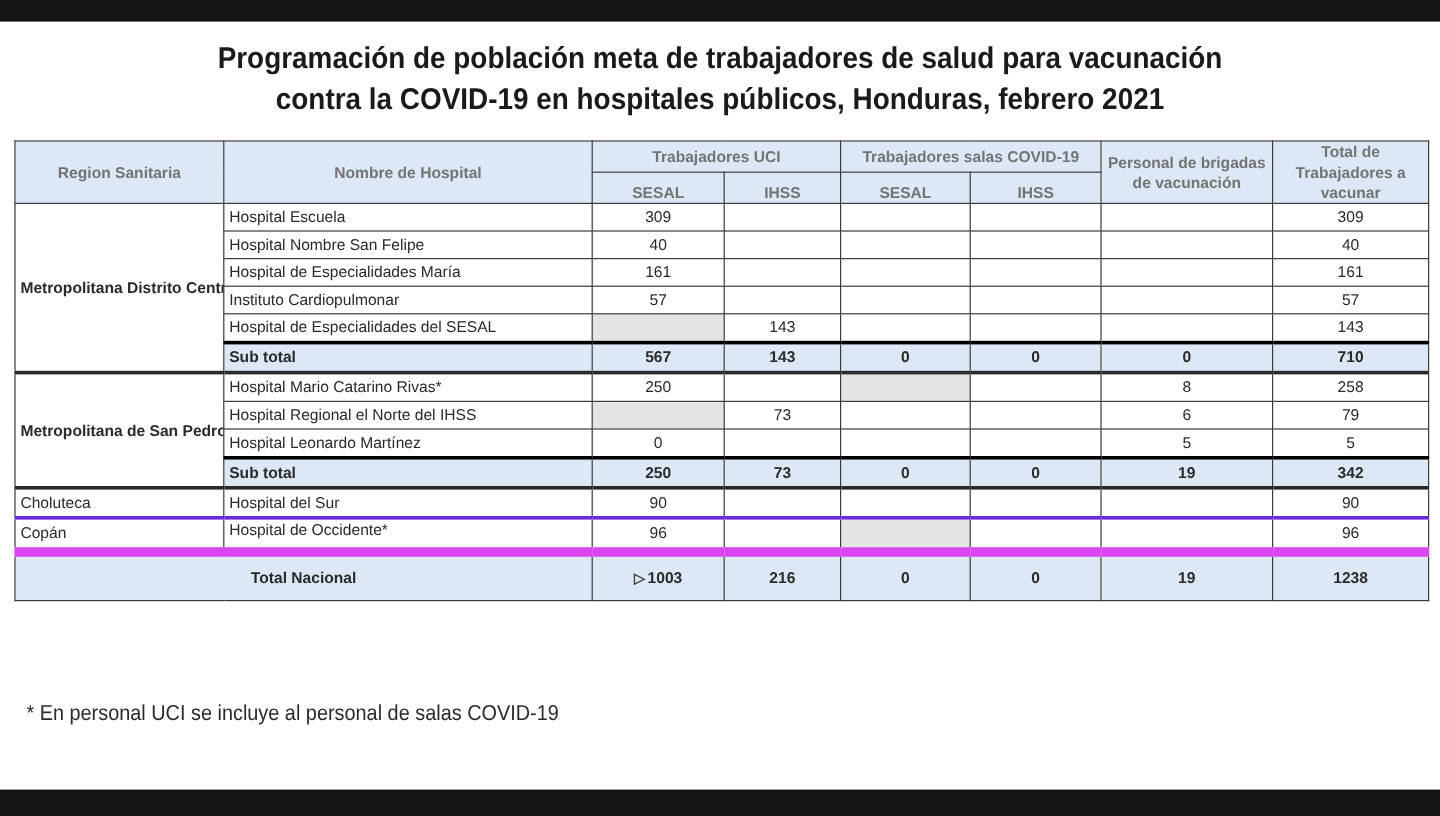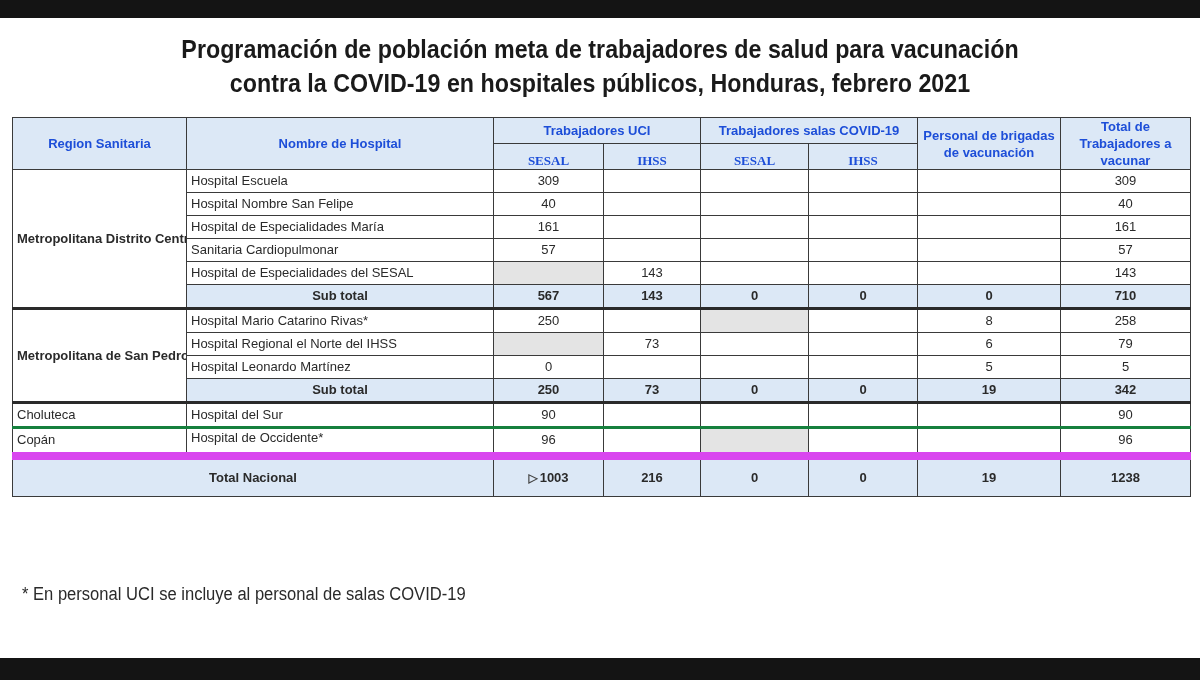--- a/index.html
+++ b/index.html
@@ -18,33 +18,33 @@
   table.grid {
     position:absolute; left:12px; top:99px; width:1178px;
     border-collapse:collapse; table-layout:fixed;
     font-size:13px; color:#2a2a2a;
   }
   table.grid td, table.grid th {
     border:1.5px solid #3a3a3a; padding:0 4px; height:22px; line-height:22px;
     overflow:hidden; white-space:nowrap;
   }
   table.grid th {
-    background:#dce8f6; font-weight:bold; font-size:13px; color:#1d4ed8;
+    background:#dce8f6; font-weight:bold; font-size:13px; color:#737373;
     white-space:normal; line-height:17px;
   }
   .hdr-top th { height:50px; }
-  .hdr-sub th { height:48px; vertical-align:bottom; padding-bottom:4px; font-size:14px;font-family:Liberation Serif, serif; }
+  .hdr-sub th { height:48px; vertical-align:bottom; padding-bottom:4px; font-size:14px; }
   .num { text-align:center; }
   .hosp { text-align:left; font-size:13px; }
   .region-bold { text-align:center; font-weight:bold; white-space:normal; line-height:20px; }
   .region-plain { text-align:left; }
-  tr.sub td { background:#dce8f6; font-weight:bold; border-top:1px solid #000000; border-bottom:3px solid #2a2a2a;text-align:center; }
+  tr.sub td { background:#dce8f6; font-weight:bold; border-top:3px solid #000000; border-bottom:3px solid #2a2a2a; }
   tr.total td { background:#dce8f6; font-weight:bold; height:36px; border-top:8px solid #d946ef; }
   td.shaded { background:#e4e4e4; }
-  tr.thickbottom td { border-bottom:3px solid #15803d; }
+  tr.thickbottom td { border-bottom:3px solid #6d28d9; }
   .cursor { display:inline-block; font-size:12px; margin-right:2px; color:#444; }
   .footnote {
     position:absolute; left:22px; top:566px; font-size:18px; color:#2a2a2a;
     transform: scaleX(0.92); transform-origin:left;
   }
 </style>
 </head>
 <body>
 
 <div class="slide">
@@ -104,21 +104,21 @@
       <tr>
         <td class="hosp">Hospital de Especialidades María</td>
         <td class="num">161</td>
         <td class="num"></td>
         <td class="num"></td>
         <td class="num"></td>
         <td class="num"></td>
         <td class="num">161</td>
       </tr>
       <tr>
-        <td class="hosp">Sanitaria Cardiopulmonar</td>
+        <td class="hosp">Instituto Cardiopulmonar</td>
         <td class="num">57</td>
         <td class="num"></td>
         <td class="num"></td>
         <td class="num"></td>
         <td class="num"></td>
         <td class="num">57</td>
       </tr>
       <tr>
         <td class="hosp">Hospital de Especialidades del SESAL</td>
         <td class="num shaded"></td>

